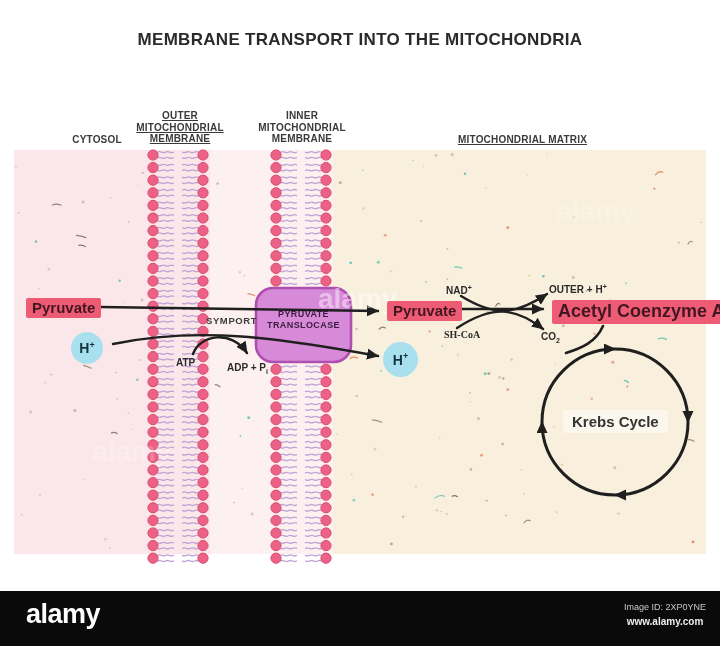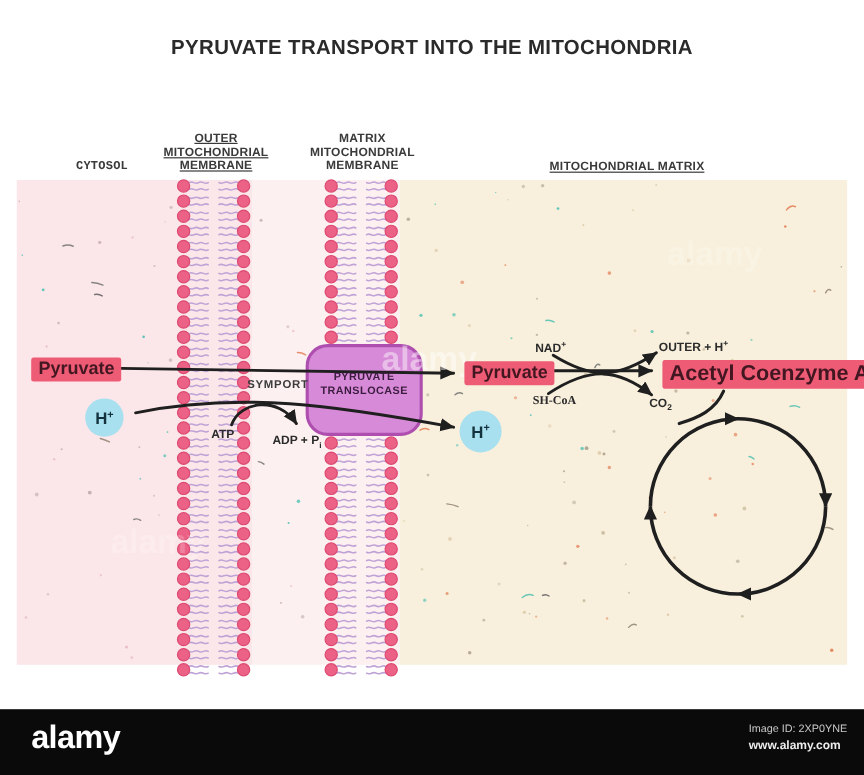--- a/index.html
+++ b/index.html
@@ -25,21 +25,21 @@
   .symport{font-size:9.5px;letter-spacing:.6px;color:#3c3c3c;}
   .translocase-text{position:absolute;left:256px;top:309px;width:95px;text-align:center;
         font-size:9px;font-weight:700;color:#3b1c3e;letter-spacing:.4px;line-height:11px;}
   .krebs-label{position:absolute;background:rgba(252,247,236,.95);padding:3px 9px;
         font-size:15px;font-weight:600;color:#333333;border-radius:2px;white-space:nowrap;}
   .watermark{position:absolute;color:rgba(255,255,255,.45);font-weight:700;font-size:28px;
         letter-spacing:0;pointer-events:none;}
   .footer{position:absolute;left:0;top:591px;width:720px;height:55px;background:var(--footerbg);}
   .footer-logo{position:absolute;left:26px;top:8px;color:#ffffff;font-weight:700;
         font-size:27px;letter-spacing:-.5px;}
-  .footer-right{position:absolute;right:14px;top:11px;text-align:left;}
+  .footer-right{position:absolute;right:14px;top:11px;text-align:center;}
   .footer-id{font-size:9px;color:#c9c9c9;}
   .footer-url{font-size:10px;font-weight:700;color:#eeeeee;margin-top:4px;}
 </style>
 </head>
 <body>
 
 <div class="page">
 
   <div class="bg" style="left:14px;width:196px;background:var(--bgcyt);"></div>
   <div class="bg" style="left:210px;width:123px;background:var(--bgmid);"></div>
@@ -599,30 +599,30 @@
       <path d="M 542,422 A 73,73 0 0 1 615,349" stroke="#1f1f1f" stroke-width="3" fill="none" marker-end="url(#ah)"></path>
       <path d="M 615,349 A 73,73 0 0 1 688,422" stroke="#1f1f1f" stroke-width="3" fill="none" marker-end="url(#ah)"></path>
       <path d="M 688,422 A 73,73 0 0 1 615,495" stroke="#1f1f1f" stroke-width="3" fill="none" marker-end="url(#ah)"></path>
       <path d="M 615,495 A 73,73 0 0 1 542,422" stroke="#1f1f1f" stroke-width="3" fill="none" marker-end="url(#ah)"></path>
     </svg>
 
   <div class="watermark" style="left:318px;top:283px;">alamy</div>
   <div class="watermark" style="left:556px;top:196px;opacity:.5;">alamy</div>
   <div class="watermark" style="left:92px;top:436px;opacity:.45;">alamy</div>
 
-  <div class="abs title">PYRUVATE TRANSPORT INTO THE MITOCHONDRIA</div>
-
-  <div class="abs region-label" style="left:40px;top:134px;width:90px;font-family:Liberation Mono, monospace;">CYTOSOL</div>
+  <div class="abs title">MEMBRANE TRANSPORT INTO THE MITOCHONDRIA</div>
+
+  <div class="abs region-label" style="left:52px;top:134px;width:90px;">CYTOSOL</div>
   <div class="abs region-label" style="left:128px;top:110px;width:104px;text-decoration:underline;">
     <div>OUTER</div>
     <div>MITOCHONDRIAL</div>
     <div>MEMBRANE</div>
   </div>
   <div class="abs region-label" style="left:250px;top:110px;width:104px;">
-    <div>MATRIX</div>
+    <div>INNER</div>
     <div>MITOCHONDRIAL</div>
     <div>MEMBRANE</div>
   </div>
   <div class="abs region-label" style="left:420px;top:134px;width:205px;text-decoration:underline;">MITOCHONDRIAL MATRIX</div>
 
   <div class="redbox" style="left:26px;top:298px;">Pyruvate</div>
 
   <div class="hcirc" style="left:71px;top:332px;width:32px;height:32px;">
     <span>H</span>
       <sup>+</sup>
@@ -653,20 +653,21 @@
   <div class="slabel" style="left:549px;top:283px;">
     <span>OUTER + H</span><sup>+</sup>
   </div>
   <div class="slabel" style="left:444px;top:329px;font-family:Liberation Serif, serif;">SH-CoA</div>
   <div class="slabel" style="left:541px;top:331px;">
     <span>CO</span><sub>2</sub>
   </div>
 
   <div class="redbox small" style="left:552px;top:300px;">Acetyl Coenzyme A</div>
 
+  <div class="krebs-label" style="left:563px;top:410px;">Krebs Cycle</div>
 
   <div class="footer">
     <div class="footer-logo">alamy</div>
     <div class="footer-right">
       <div class="footer-id">Image ID: 2XP0YNE</div>
       <div class="footer-url">www.alamy.com</div>
     </div>
   </div>
 
 </div>

